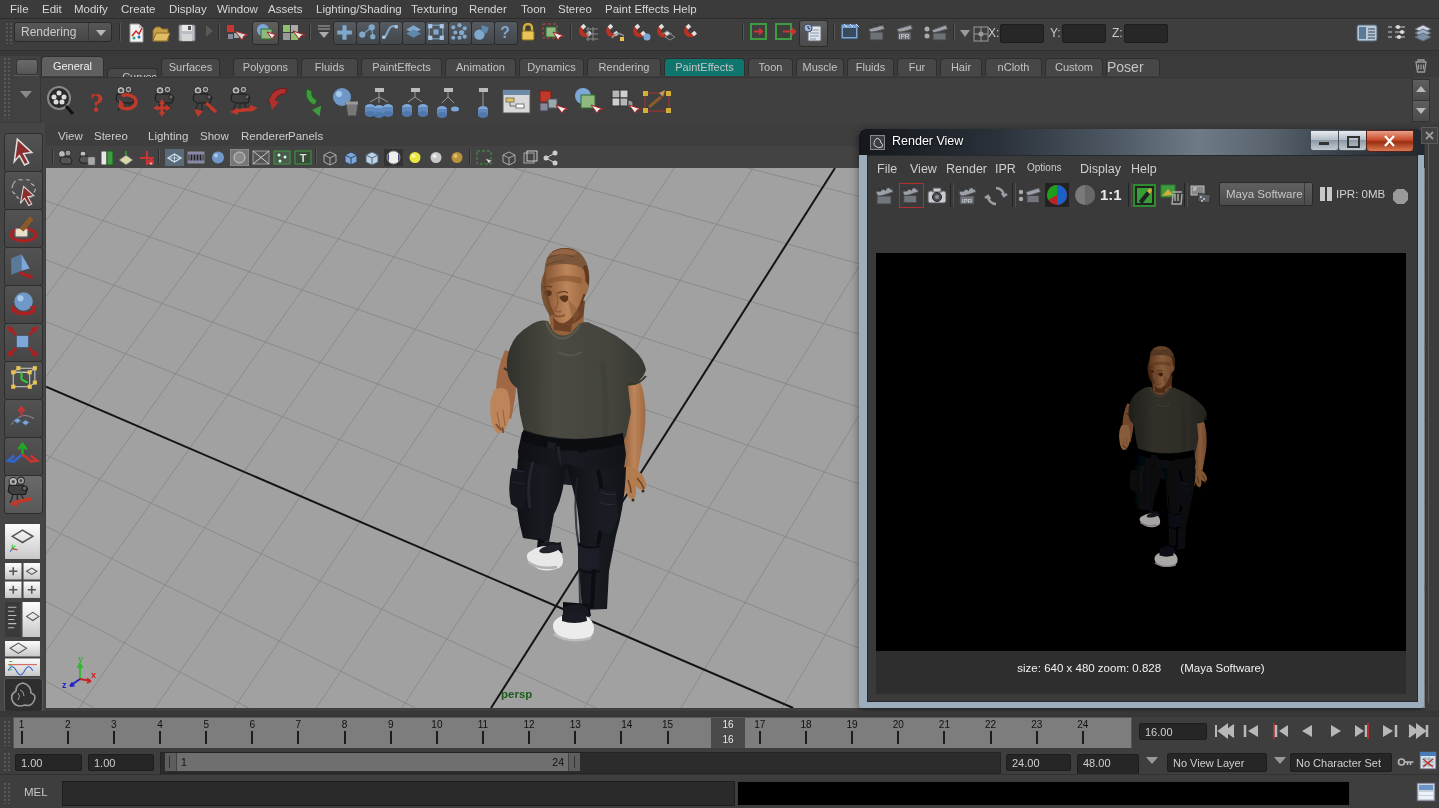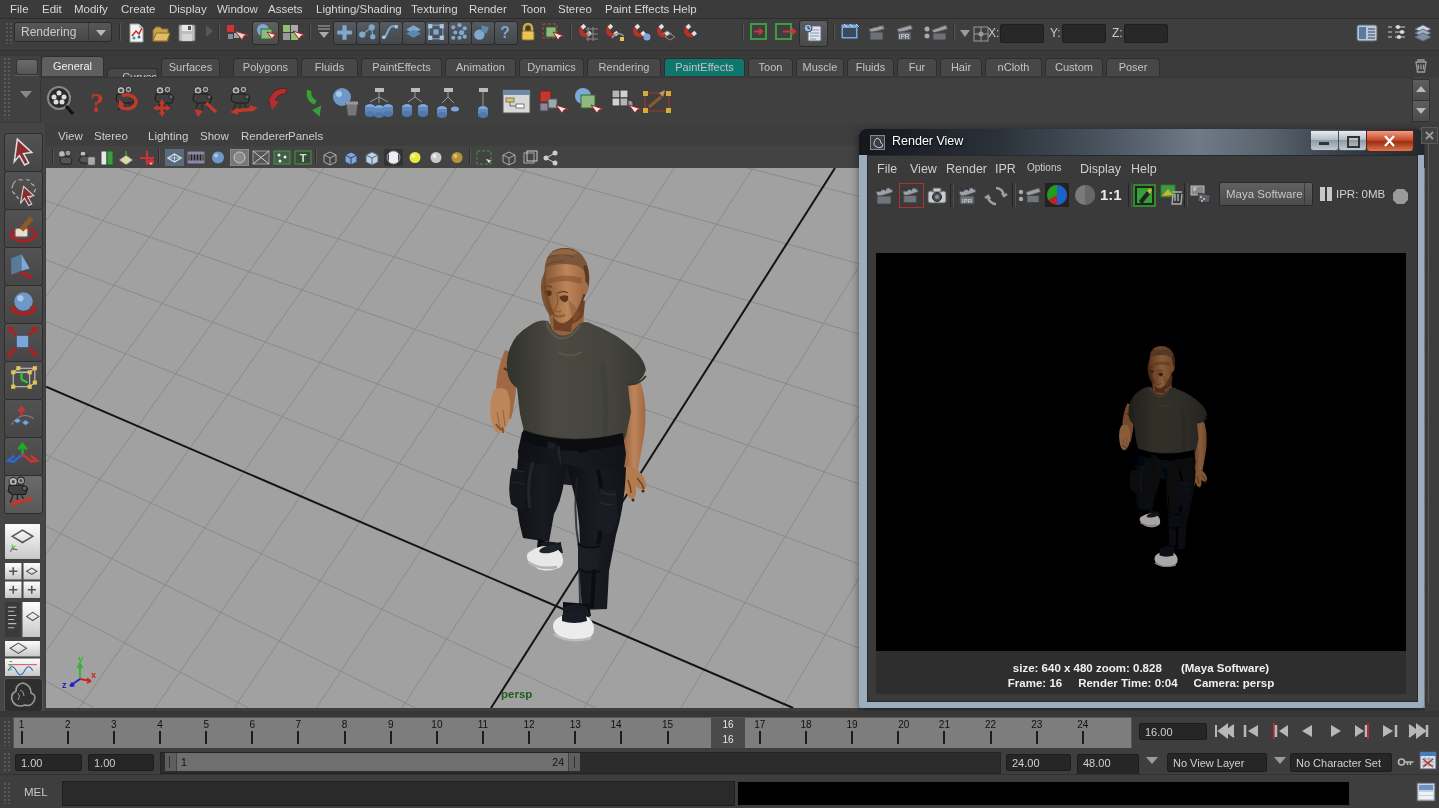--- a/index.html
+++ b/index.html
@@ -261,21 +261,21 @@
       <div style="position:absolute;left:519px;top:2px;width:63px;height:17px;background:#474747;border:1px solid #2e2e2e;border-bottom:none;border-radius:4px 4px 0 0;color:#c3c3c3;text-align:center;line-height:17px;font-size:11px">Dynamics</div>
       <div style="position:absolute;left:587px;top:2px;width:72px;height:17px;background:#474747;border:1px solid #2e2e2e;border-bottom:none;border-radius:4px 4px 0 0;color:#c3c3c3;text-align:center;line-height:17px;font-size:11px">Rendering</div>
       <div style="position:absolute;left:664px;top:2px;width:79px;height:17px;background:#0f766e;border:1px solid #2e2e2e;border-bottom:none;border-radius:4px 4px 0 0;color:#c3c3c3;text-align:center;line-height:17px;font-size:11px">PaintEffects</div>
       <div style="position:absolute;left:748px;top:2px;width:43px;height:17px;background:#474747;border:1px solid #2e2e2e;border-bottom:none;border-radius:4px 4px 0 0;color:#c3c3c3;text-align:center;line-height:17px;font-size:11px">Toon</div>
       <div style="position:absolute;left:796px;top:2px;width:46px;height:17px;background:#474747;border:1px solid #2e2e2e;border-bottom:none;border-radius:4px 4px 0 0;color:#c3c3c3;text-align:center;line-height:17px;font-size:11px">Muscle</div>
       <div style="position:absolute;left:847px;top:2px;width:45px;height:17px;background:#474747;border:1px solid #2e2e2e;border-bottom:none;border-radius:4px 4px 0 0;color:#c3c3c3;text-align:center;line-height:17px;font-size:11px">Fluids</div>
       <div style="position:absolute;left:897px;top:2px;width:38px;height:17px;background:#474747;border:1px solid #2e2e2e;border-bottom:none;border-radius:4px 4px 0 0;color:#c3c3c3;text-align:center;line-height:17px;font-size:11px">Fur</div>
       <div style="position:absolute;left:940px;top:2px;width:40px;height:17px;background:#474747;border:1px solid #2e2e2e;border-bottom:none;border-radius:4px 4px 0 0;color:#c3c3c3;text-align:center;line-height:17px;font-size:11px">Hair</div>
       <div style="position:absolute;left:985px;top:2px;width:55px;height:17px;background:#474747;border:1px solid #2e2e2e;border-bottom:none;border-radius:4px 4px 0 0;color:#c3c3c3;text-align:center;line-height:17px;font-size:11px">nCloth</div>
       <div style="position:absolute;left:1045px;top:2px;width:56px;height:17px;background:#474747;border:1px solid #2e2e2e;border-bottom:none;border-radius:4px 4px 0 0;color:#c3c3c3;text-align:center;line-height:17px;font-size:11px">Custom</div>
-      <div style="position:absolute;left:1106px;top:2px;width:52px;height:17px;background:#474747;border:1px solid #2e2e2e;border-bottom:none;border-radius:4px 4px 0 0;color:#c3c3c3;text-align:center;line-height:17px;font-size:11px">Poser</div>
+      <div style="position:absolute;left:1106px;top:2px;width:52px;height:17px;background:#474747;border:1px solid #2e2e2e;border-bottom:none;border-radius:4px 4px 0 0;color:#c3c3c3;line-height:17px;font-size:14px">Poser</div>
     </div>
   <div class="ab" style="left:40px;top:26px;width:1371px;height:45px;background:#404040;border:1px solid #353535"></div>
   <svg class="ab" style="left:1413px;top:7px" width="16" height="16" viewBox="0 0 16 16">
       <path d="M3 4 h10 l-1.5 10 h-7 z M5 4 v-2 h6 v2 M5.5 6.5 v5 M8 6.5 v5 M10.5 6.5 v5" fill="none" stroke="#9a9a9a" stroke-width="1.3"></path>
     </svg>
   <div class="ab" style="left:1412px;top:28px;width:16px;height:20px;background:linear-gradient(#5e5e5e,#4a4a4a);border:1px solid #333">
       <span class="ab" style="left:3px;top:6px;border-left:5px solid transparent;border-right:5px solid transparent;border-bottom:6px solid #b8b8b8"></span>
     </div>
   <div class="ab" style="left:1412px;top:49px;width:16px;height:20px;background:linear-gradient(#5e5e5e,#4a4a4a);border:1px solid #333">
       <span class="ab" style="left:3px;top:7px;border-left:5px solid transparent;border-right:5px solid transparent;border-top:6px solid #b8b8b8"></span>
@@ -906,23 +906,22 @@
             <filter id="dk">
               <feComponentTransfer>
                 <feFuncR type="linear" slope="0.55"></feFuncR>
                 <feFuncG type="linear" slope="0.52"></feFuncG>
                 <feFuncB type="linear" slope="0.52"></feFuncB>
               </feComponentTransfer>
             </filter>
           </defs>
         </svg>
     </div>
-    <div class="ab" style="left:876px;top:651px;width:530px;height:43px;background:#2e2e2e;color:#f0f0f0;font-size:11.5px;font-weight:bold;text-align:center">
+    <div class="ab" style="left:876px;top:651px;width:530px;height:43px;background:#2e2e2e;color:#f0f0f0;font-size:11.5px;font-weight:normal;text-align:center">
       <div style="margin-top:11px">size: 640 x 480 zoom: 0.828&nbsp;&nbsp;&nbsp;&nbsp;&nbsp;&nbsp;(Maya Software)</div>
-      <div style="margin-top:3px">Frame: 16&nbsp;&nbsp;&nbsp;&nbsp;&nbsp;Render Time: 0:04&nbsp;&nbsp;&nbsp;&nbsp;&nbsp;Camera: persp</div>
     </div>
   </div>
 </div>
 
 <div class="ab" style="left:1425px;top:123px;width:14px;height:588px;background:#3c3c3c;z-index:5">
   <div class="ab" style="left:3px;top:20px;width:1px;height:560px;background:#5a5a5a"></div>
 </div>
 <div class="ab" style="left:1421px;top:127px;width:15px;height:15px;border:1px solid #5a5a5a;background:#424242;z-index:6">
   <svg class="ab" style="left:2px;top:2px" width="11" height="11" viewBox="0 0 11 11">
       <path d="M2 2 l7 7 M9 2 l-7 7" stroke="#9a9a9a" stroke-width="1.8"></path>
@@ -953,32 +952,32 @@
       <div style="position:absolute;left:365.7px;top:1px;width:22px;text-align:center;font-size:10px;color:#111">9</div>
       <div style="position:absolute;left:421.9px;top:13px;width:2px;height:13px;background:#1c1c1c"></div>
       <div style="position:absolute;left:411.9px;top:1px;width:22px;text-align:center;font-size:10px;color:#111">10</div>
       <div style="position:absolute;left:468.0px;top:13px;width:2px;height:13px;background:#1c1c1c"></div>
       <div style="position:absolute;left:458.0px;top:1px;width:22px;text-align:center;font-size:10px;color:#111">11</div>
       <div style="position:absolute;left:514.1px;top:13px;width:2px;height:13px;background:#1c1c1c"></div>
       <div style="position:absolute;left:504.1px;top:1px;width:22px;text-align:center;font-size:10px;color:#111">12</div>
       <div style="position:absolute;left:560.3px;top:13px;width:2px;height:13px;background:#1c1c1c"></div>
       <div style="position:absolute;left:550.3px;top:1px;width:22px;text-align:center;font-size:10px;color:#111">13</div>
       <div style="position:absolute;left:606.4px;top:13px;width:2px;height:13px;background:#1c1c1c"></div>
-      <div style="position:absolute;left:596.4px;top:1px;width:22px;text-align:left;font-size:10px;color:#111">14</div>
+      <div style="position:absolute;left:596.4px;top:1px;width:22px;text-align:right;font-size:10px;color:#111">14</div>
       <div style="position:absolute;left:652.6px;top:13px;width:2px;height:13px;background:#1c1c1c"></div>
       <div style="position:absolute;left:642.6px;top:1px;width:22px;text-align:center;font-size:10px;color:#111">15</div>
       <div style="position:absolute;left:698.7px;top:13px;width:2px;height:13px;background:#1c1c1c"></div>
       <div style="position:absolute;left:744.8px;top:13px;width:2px;height:13px;background:#1c1c1c"></div>
       <div style="position:absolute;left:734.8px;top:1px;width:22px;text-align:center;font-size:10px;color:#111">17</div>
       <div style="position:absolute;left:791.0px;top:13px;width:2px;height:13px;background:#1c1c1c"></div>
       <div style="position:absolute;left:781.0px;top:1px;width:22px;text-align:center;font-size:10px;color:#111">18</div>
       <div style="position:absolute;left:837.1px;top:13px;width:2px;height:13px;background:#1c1c1c"></div>
       <div style="position:absolute;left:827.1px;top:1px;width:22px;text-align:center;font-size:10px;color:#111">19</div>
       <div style="position:absolute;left:883.3px;top:13px;width:2px;height:13px;background:#1c1c1c"></div>
-      <div style="position:absolute;left:873.3px;top:1px;width:22px;text-align:right;font-size:10px;color:#111">20</div>
+      <div style="position:absolute;left:873.3px;top:1px;width:22px;text-align:center;font-size:10px;color:#111">20</div>
       <div style="position:absolute;left:929.4px;top:13px;width:2px;height:13px;background:#1c1c1c"></div>
       <div style="position:absolute;left:919.4px;top:1px;width:22px;text-align:center;font-size:10px;color:#111">21</div>
       <div style="position:absolute;left:975.5px;top:13px;width:2px;height:13px;background:#1c1c1c"></div>
       <div style="position:absolute;left:965.5px;top:1px;width:22px;text-align:center;font-size:10px;color:#111">22</div>
       <div style="position:absolute;left:1021.7px;top:13px;width:2px;height:13px;background:#1c1c1c"></div>
       <div style="position:absolute;left:1011.7px;top:1px;width:22px;text-align:center;font-size:10px;color:#111">23</div>
       <div style="position:absolute;left:1067.8px;top:13px;width:2px;height:13px;background:#1c1c1c"></div>
       <div style="position:absolute;left:1057.8px;top:1px;width:22px;text-align:center;font-size:10px;color:#111">24</div>
       <div style="position:absolute;left:697px;top:0;width:34px;height:30px;background:#4a4a4a"></div>
       <div style="position:absolute;left:697px;top:1px;width:34px;text-align:center;font-size:10px;color:#e8e8e8">16</div>

